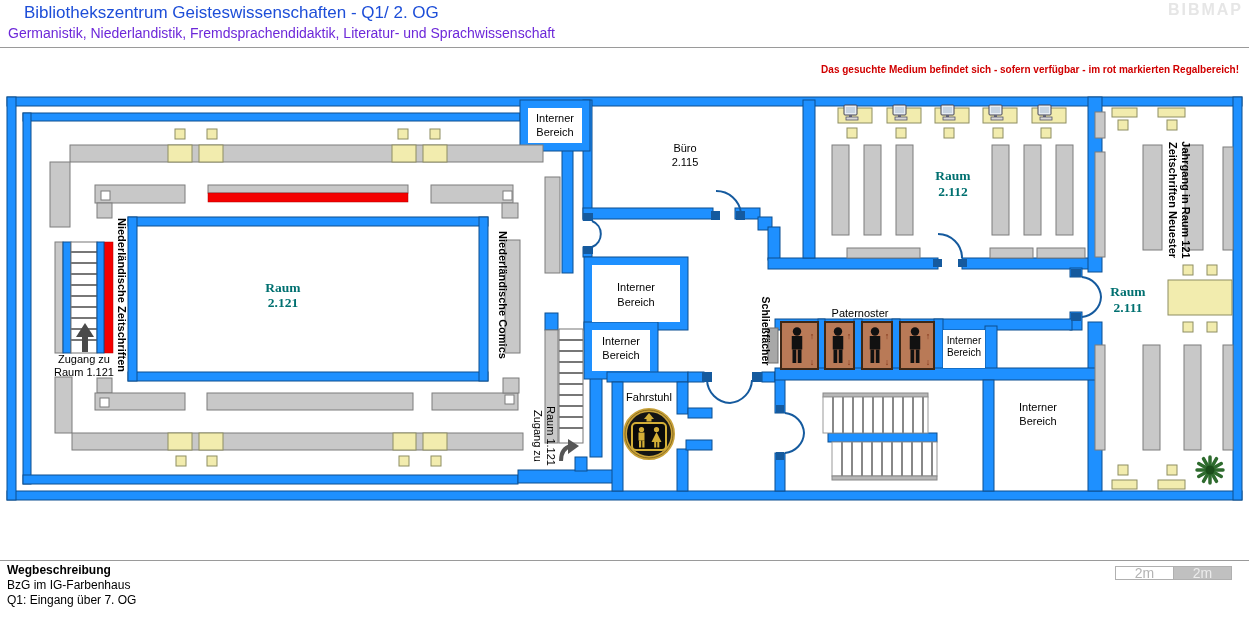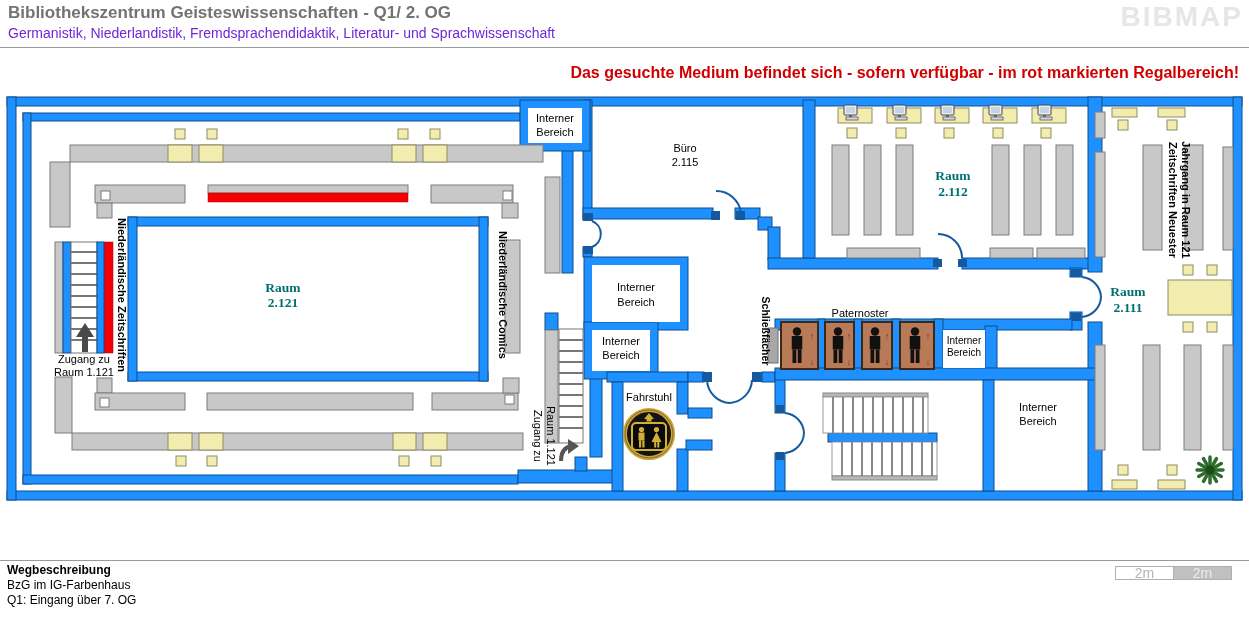--- a/index.html
+++ b/index.html
@@ -1,23 +1,23 @@
 <!DOCTYPE html>
 <html><head>
 <meta charset="utf-8">
 <style>
   html,body{margin:0;padding:0;background:#fff;}
   .page{position:relative;width:1249px;height:618px;background:#fff;overflow:hidden;
         font-family:"Liberation Sans",sans-serif;}
   .abs{position:absolute;}
-  .title{top:3px;left:8px;font-size:17px;font-weight:bold;color:#737373;}
+  .title{top:3px;left:24px;font-size:17px;font-weight:normal;color:#1d4ed8;}
   .subtitle{top:25px;left:8px;font-size:14px;color:#6d28d9;}
-  .brand{top:1px;right:6px;font-size:28px;font-weight:bold;color:#e6e6e6;letter-spacing:2px;}
+  .brand{top:1px;right:6px;font-size:16px;font-weight:bold;color:#e6e6e6;letter-spacing:2px;}
   .rule{left:0;width:1249px;height:0;border-top:1px solid #9a9a9a;}
-  .notice{top:64px;right:10px;font-size:16px;font-weight:bold;color:#d00000;}
+  .notice{top:64px;right:10px;font-size:10px;font-weight:bold;color:#d00000;}
   .footer{left:7px;top:563px;font-size:12px;color:#000;line-height:15px;}
   .footer .hd{font-weight:bold;}
   .scalebar{left:1115px;top:566px;display:flex;font-size:14px;}
   .scalebar .cell{width:57px;height:12px;line-height:12px;text-align:center;border:1px solid #b0b0b0;}
   .scalebar .c1{background:#fff;color:#b4b4b4;border-right:none;}
   .scalebar .c2{background:#c0c0c0;color:#ececec;}
   
   text{font-family:"Liberation Sans",sans-serif;fill:#000;}
   .lbl{font-size:11px;text-anchor:middle;}
   .lbl10{font-size:10px;text-anchor:middle;}

